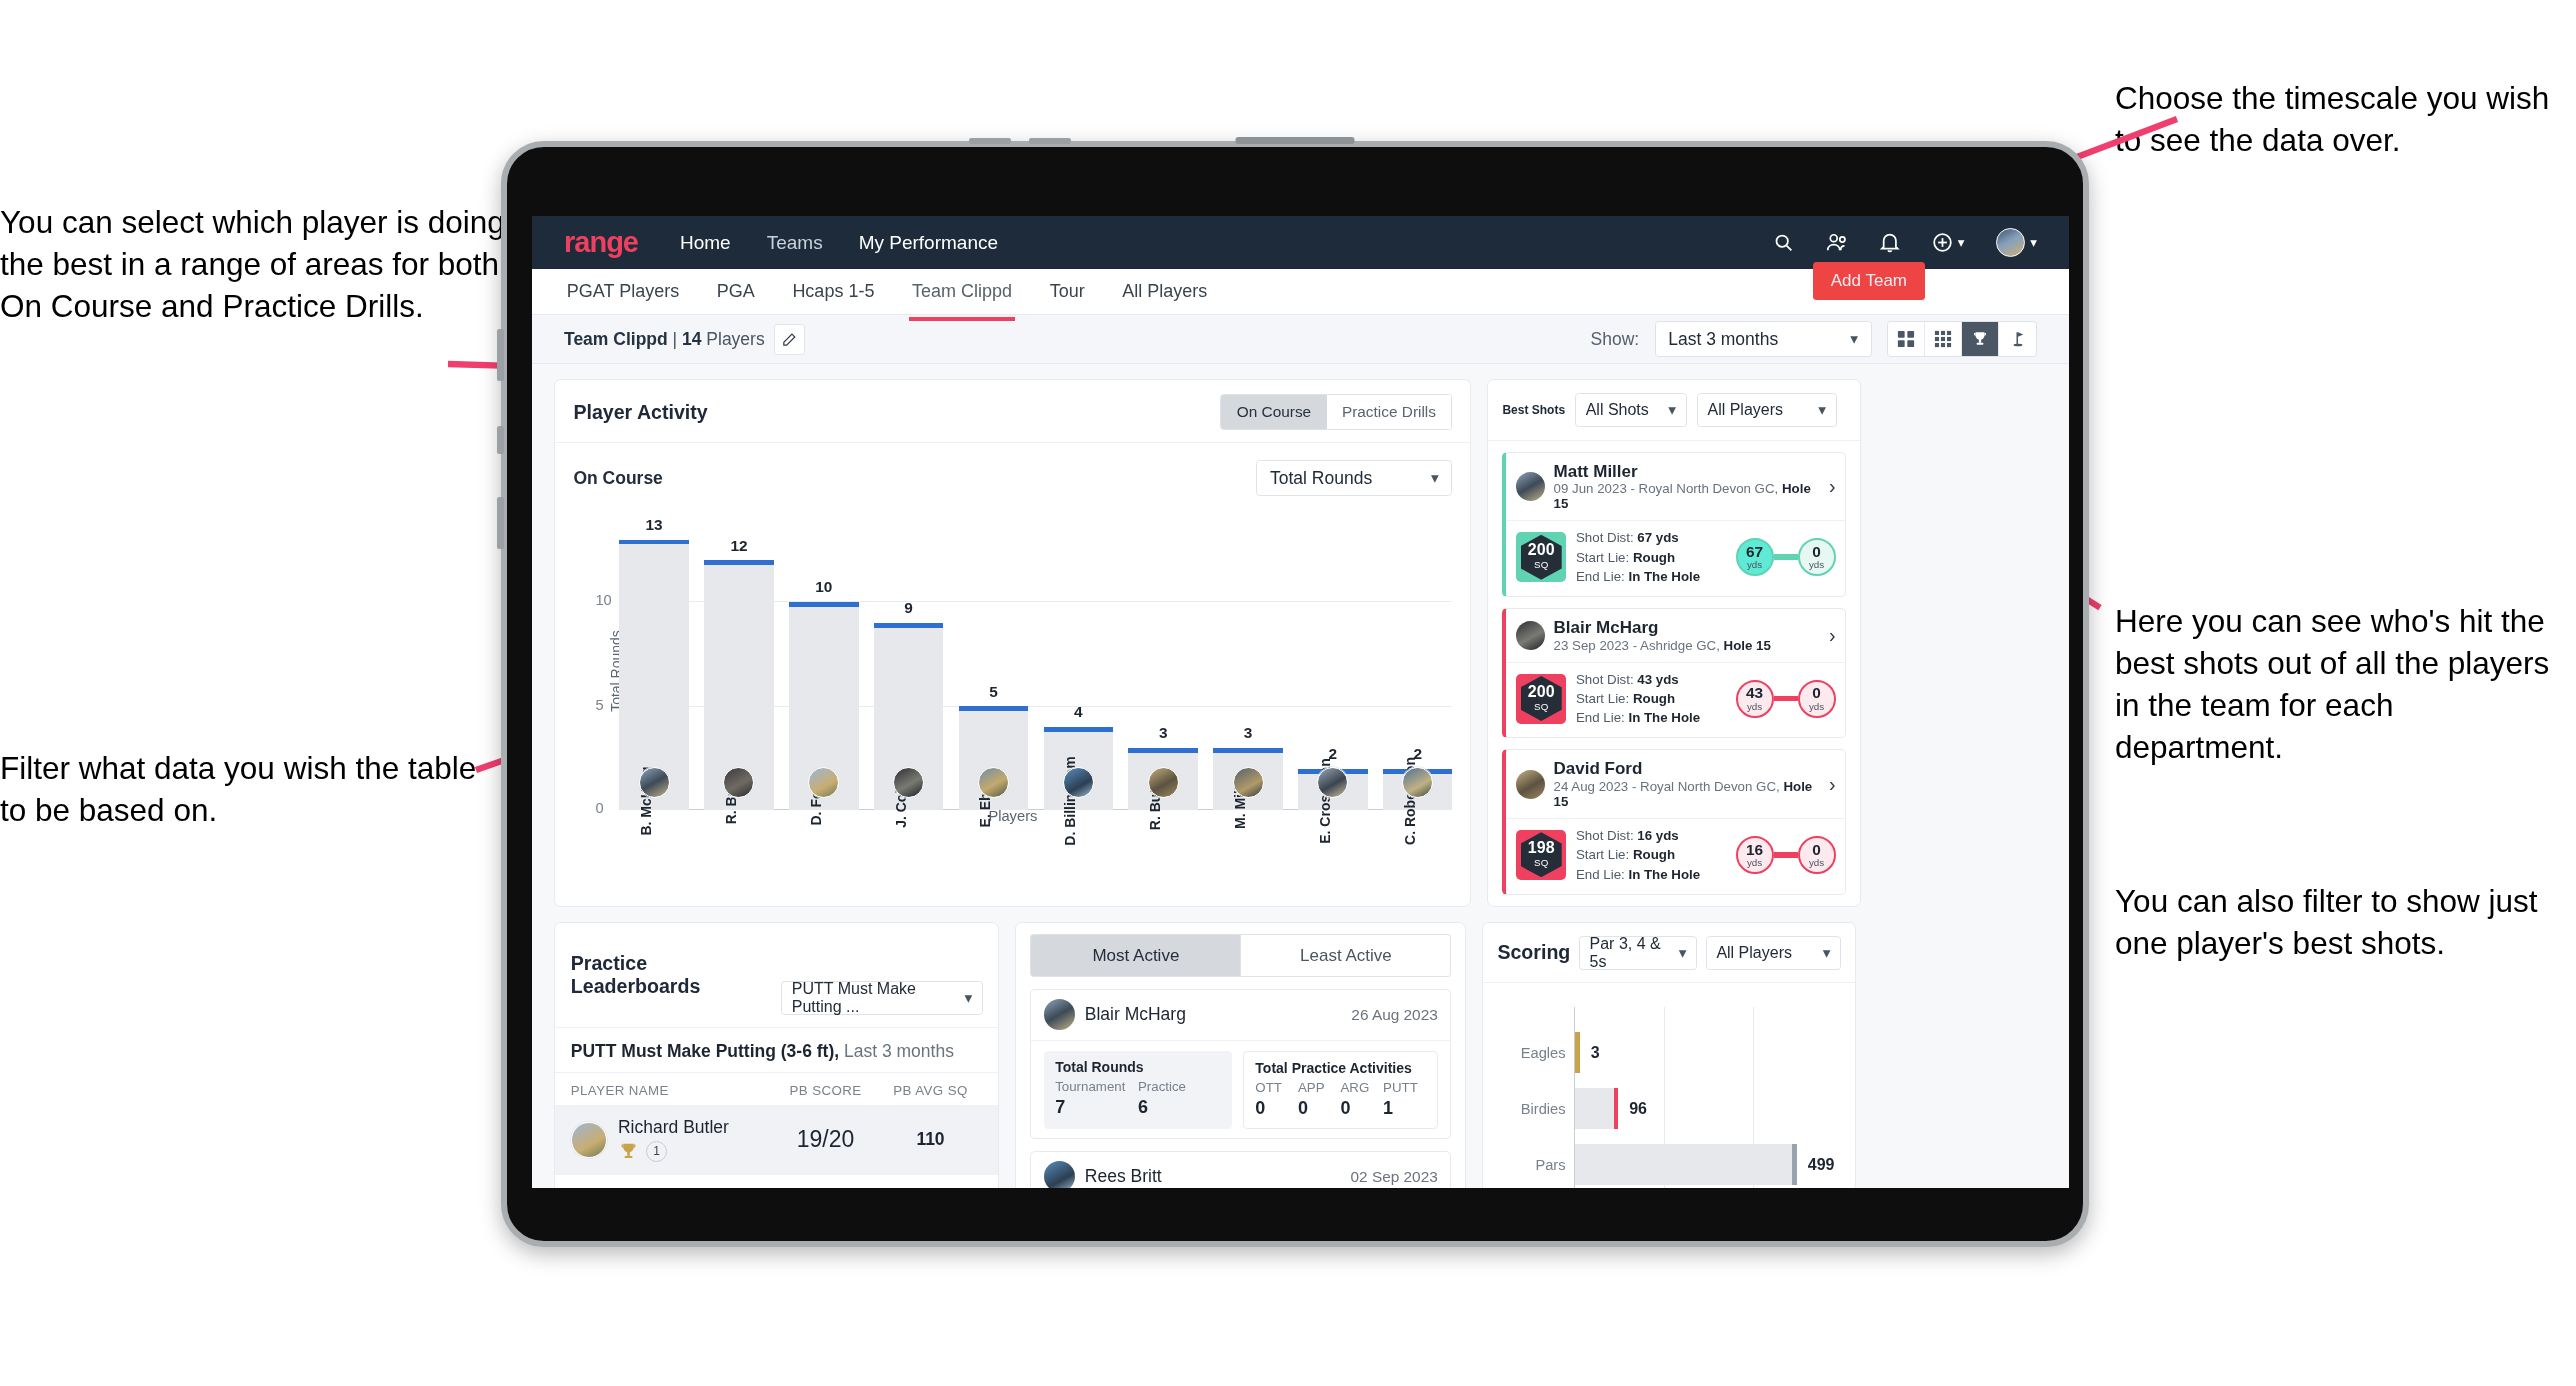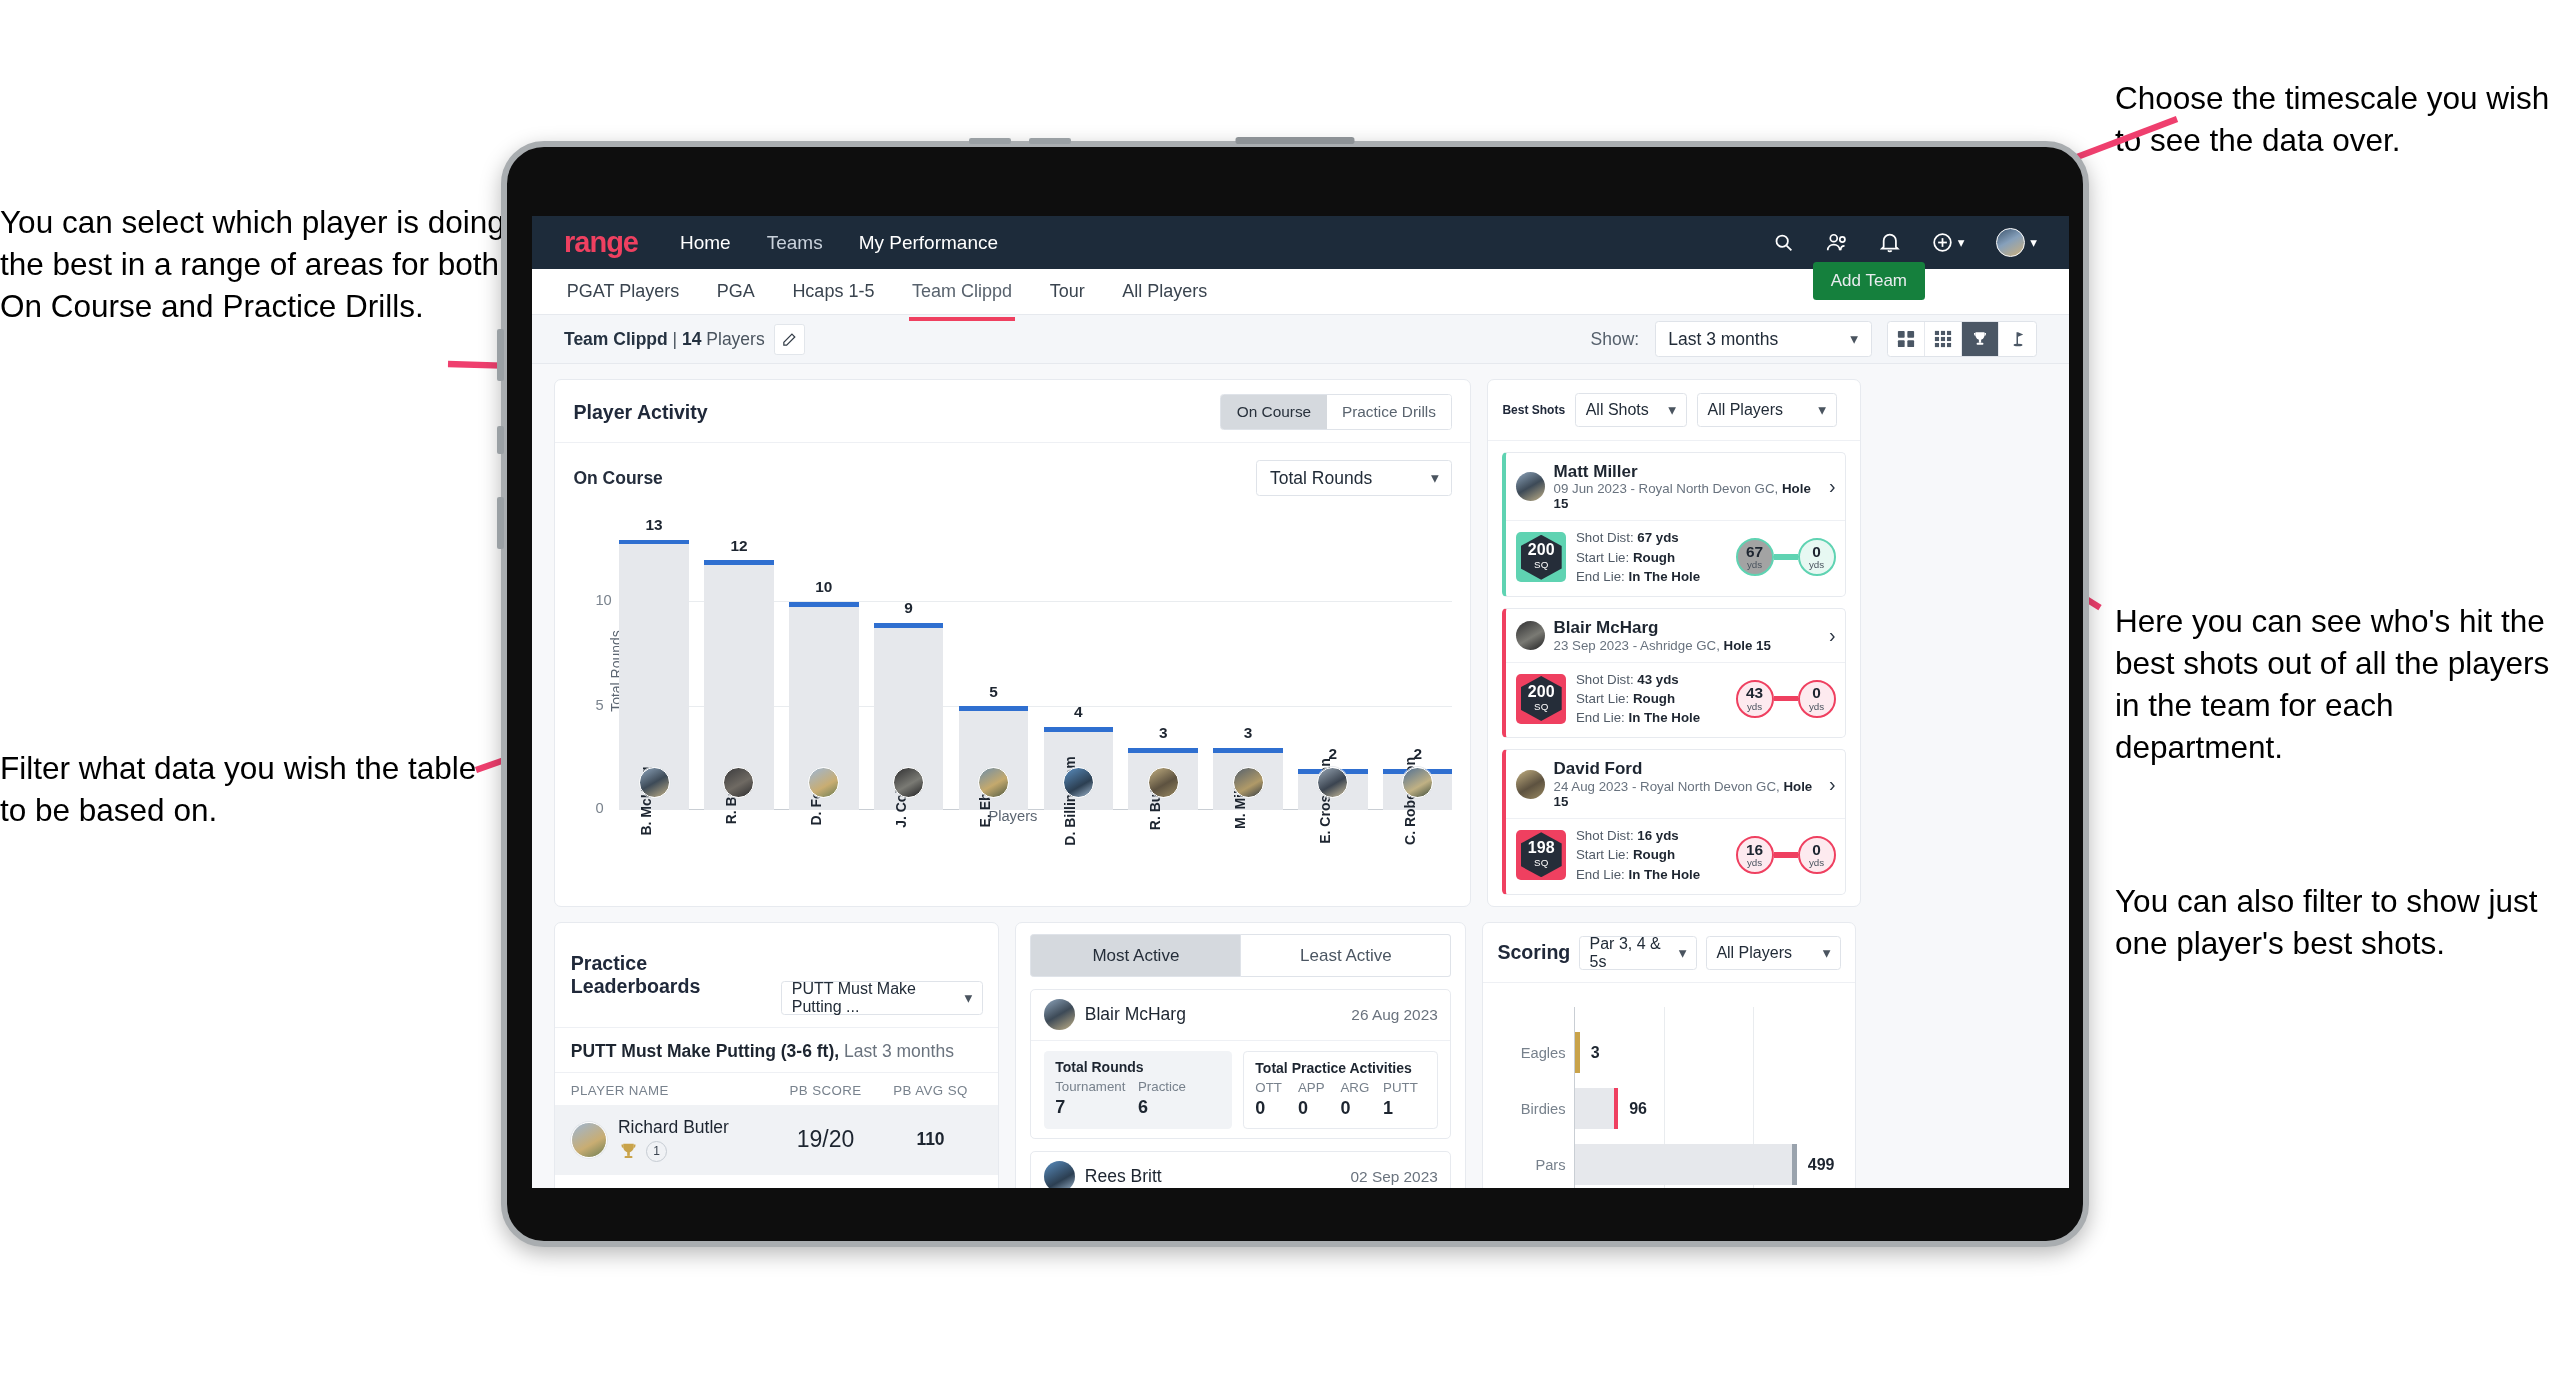--- a/index.html
+++ b/index.html
@@ -74,21 +74,21 @@
     background:#ffffff; height:46px; display:flex; align-items:center;
     padding:0 32px; gap:32px; position:relative; border-bottom:0.7px solid #e6e9ee;
   }
   .tab { font-size:18px; color:#3a444f; padding:8.4px 2.8px; position:relative; }
   .tab.active { color:#58626d; }
   .tab.active:after {
     content:""; position:absolute; left:0; right:0; bottom:-10.5px; height:3.5px; background:#ef4060;
   }
   .addteam {
     position:absolute; right:144px; top:-7px;
-    background:#15803d; color:#e9ecef; font-size:17px;
+    background:#ef4444; color:#e9ecef; font-size:17px;
     padding:9px 18px; border-radius:3.5px;
   }
 
   
   .subbar {
     background:#f4f6f9; height:49px; display:flex; align-items:center;
     padding:0 32px; border-bottom:0.7px solid #e6e9ee;
   }
   .teamlabel { font-size:17.5px; color:#4a545f; }
   .teamlabel b { color:#253241; font-weight:700; }
@@ -535,21 +535,21 @@
                       <div class="n">200</div>
                       <div class="u">SQ</div>
                     </div>
                   </div>
                   <div class="shot-lines">
                     <div><span>Shot Dist: </span><b>67 yds</b></div>
                     <div><span>Start Lie: </span><b>Rough</b></div>
                     <div><span>End Lie: </span><b>In The Hole</b></div>
                   </div>
                   <div class="dumb">
-                    <div class="dcirc" style="border-color:#5fd3b2;background:#a3a3a3">
+                    <div class="dcirc" style="border-color:#5fd3b2;background:#5eead4">
                       <div class="n">67</div>
                       <div class="u">yds</div>
                     </div>
                     <div class="dbar" style="background:#5fd3b2"></div>
                     <div class="dcirc" style="border-color:#5fd3b2;background:#e7f8f2">
                       <div class="n">0</div>
                       <div class="u">yds</div>
                     </div>
                   </div>
                 </div>

